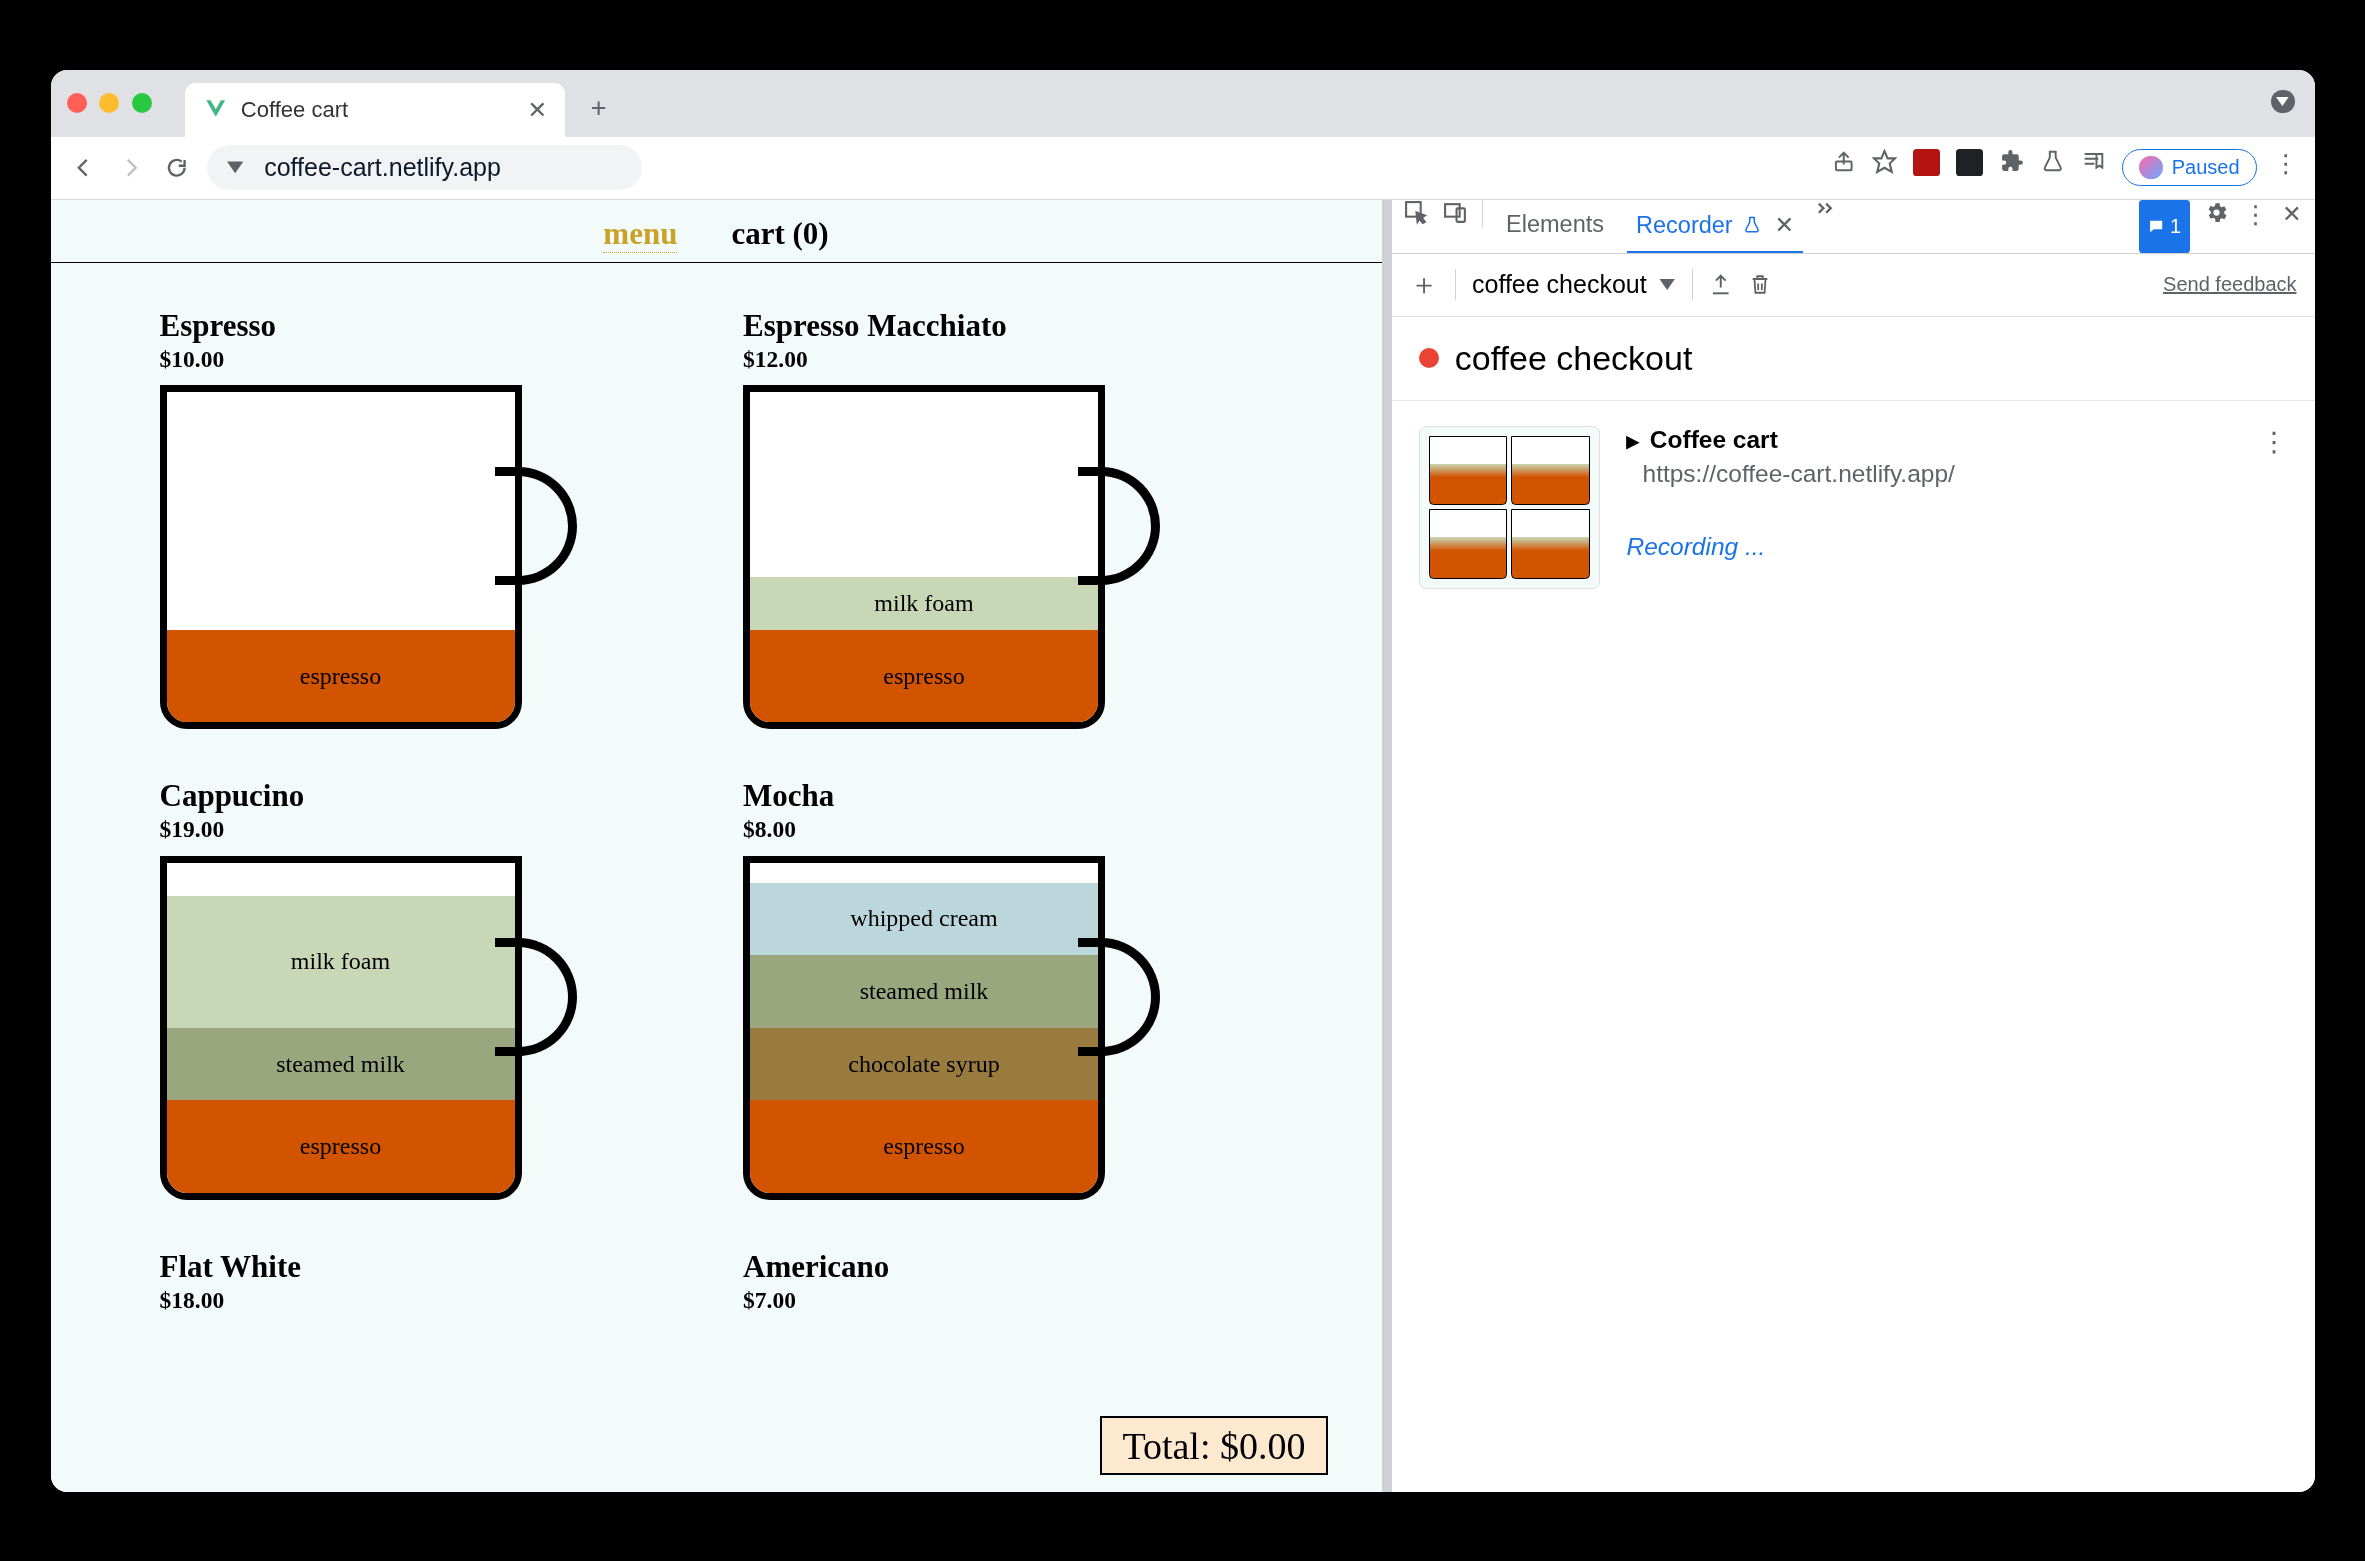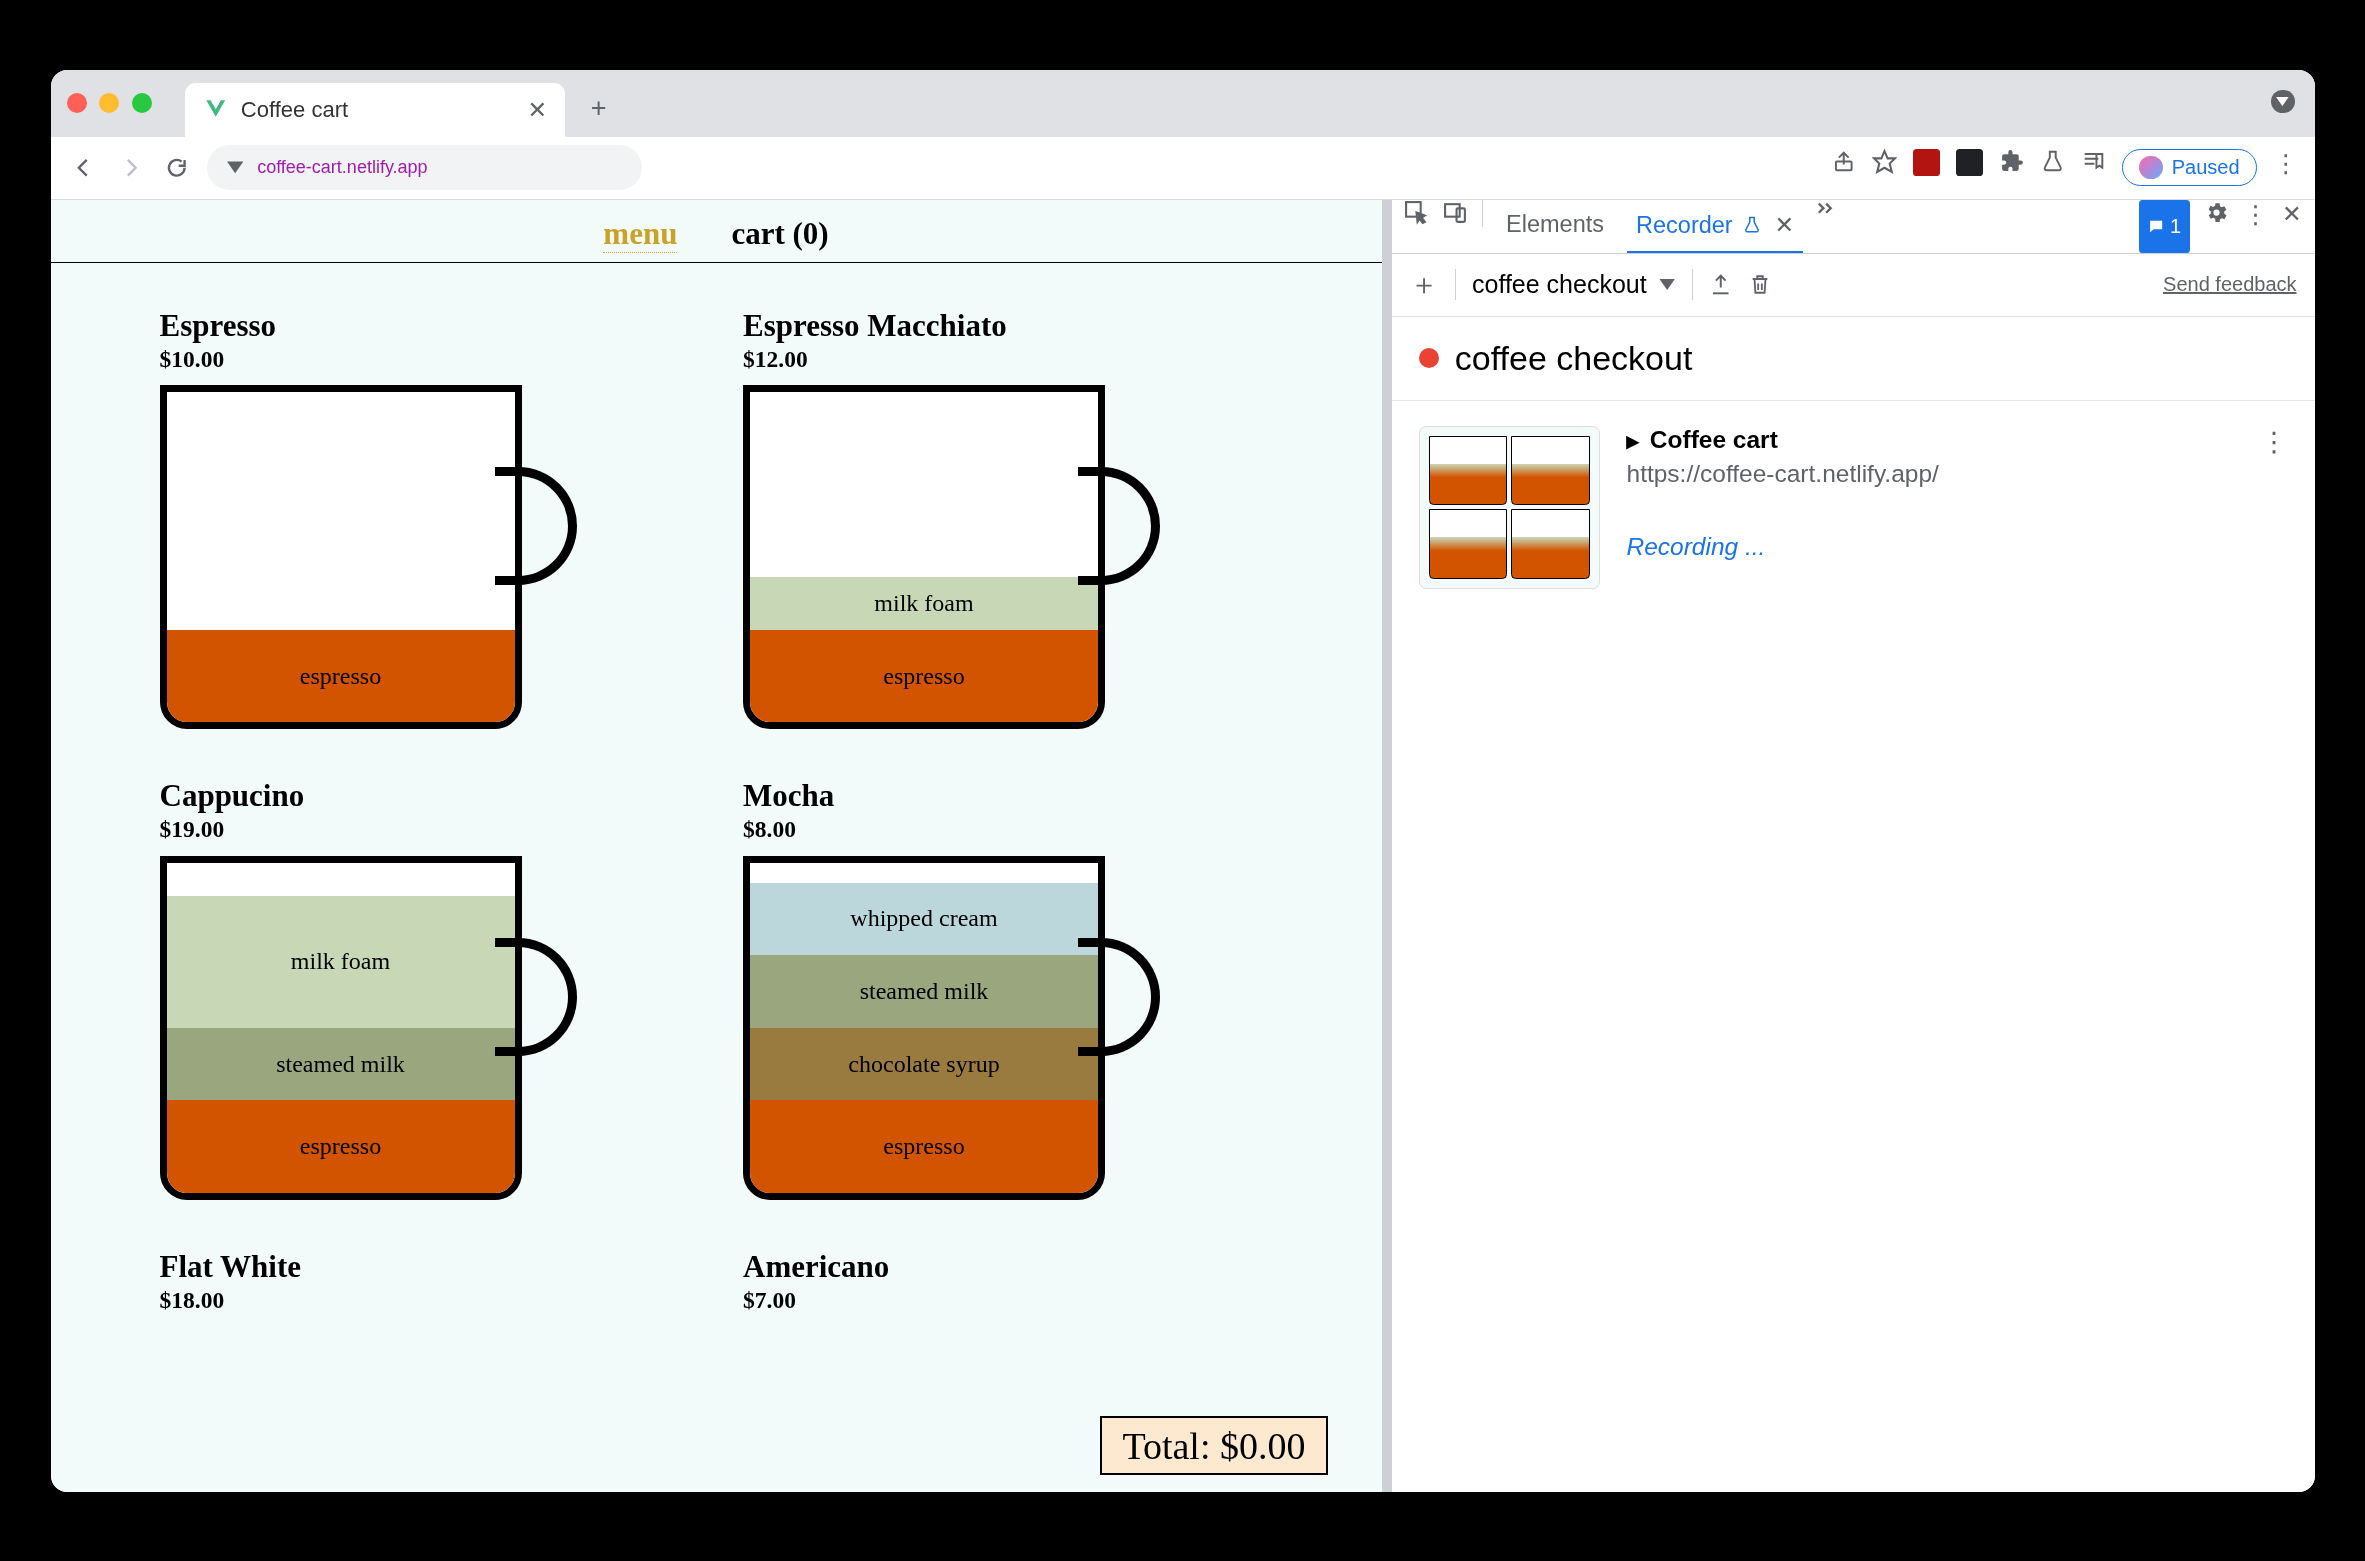--- a/index.html
+++ b/index.html
@@ -65,22 +65,22 @@
     padding: 0 16.3px; gap: 12.7px;
   }
   .navbtn{width:34px;height:34px;display:flex;align-items:center;justify-content:center;color:#5f6368;font-size:25px;border-radius:50%;}
   .navbtn.disabled{color:#bdc1c6;}
   .omnibox{
     flex:0 0 auto;
     background:#f1f3f4;
     border-radius: 36px;
     height:45px;
     display:flex;align-items:center;
-    padding:0 20px; gap:14px;
-    color:#a21caf; font-size:18px;
+    padding:0 20px; gap:21px;
+    color:#0f172a; font-size:25px;
     width: 435px;
   }
   .omnibox .site-chevron{color:#5f6368;}
   .toolbar-right{margin-left:auto;display:flex;gap:16.3px;}
   .ext-icon{width:27px;height:27px;border-radius:3.6px;}
   .paused-pill{
     border:1.8px solid #1a73e8;border-radius:27px;padding:5.4px 16.3px;
     color:#1a73e8;font-size:20px;display:flex;align-items:center;gap:9px;
   }
   .paused-pill .avatar{width:23.5px;height:23.5px;border-radius:50%;background:linear-gradient(135deg,#f6a,#6af);}
@@ -178,21 +178,21 @@
 
   .rec-steps{padding:25px 27px;font-size:24.5px;flex:1;overflow:auto;}
   .step-row{display:flex;gap:27px;align-items:flex-start;}
   .thumb{
     width:181px;height:163px;background:#f2fafa;border:0.9px solid #ddd;border-radius:7.2px;
     display:grid;grid-template-columns:1fr 1fr;grid-template-rows:1fr 1fr;gap:3.6px;padding:9px;position:relative;
   }
   .thumb .mini{background:linear-gradient(to top,#d35400 40%,#c8d7b5 60%,#fff 60%);border:1.8px solid #000;border-radius:0 0 4.5px 4.5px;}
   .step-main{flex:1;}
   .step-head{display:flex;align-items:center;gap:11px;font-weight:600;}
-  .step-url{color:#5f6368;margin-top:5.4px;}
+  .step-url{color:#5f6368;margin-top:5.4px;margin-left:16px;}
   .recording-label{color:#1a73e8;font-style:italic;margin-top:45px;}
   .step-menu{font-size:27px;color:#5f6368;}
 
   .rec-footer{
     border-top:0.9px solid #e0e0e0;
     display:flex;flex-direction:column;align-items:center;justify-content:center;
     padding:23.5px;gap:12.7px;
   }
   .stop-btn{
     width:71px;height:71px;border-radius:50%;background:#ea4335;

